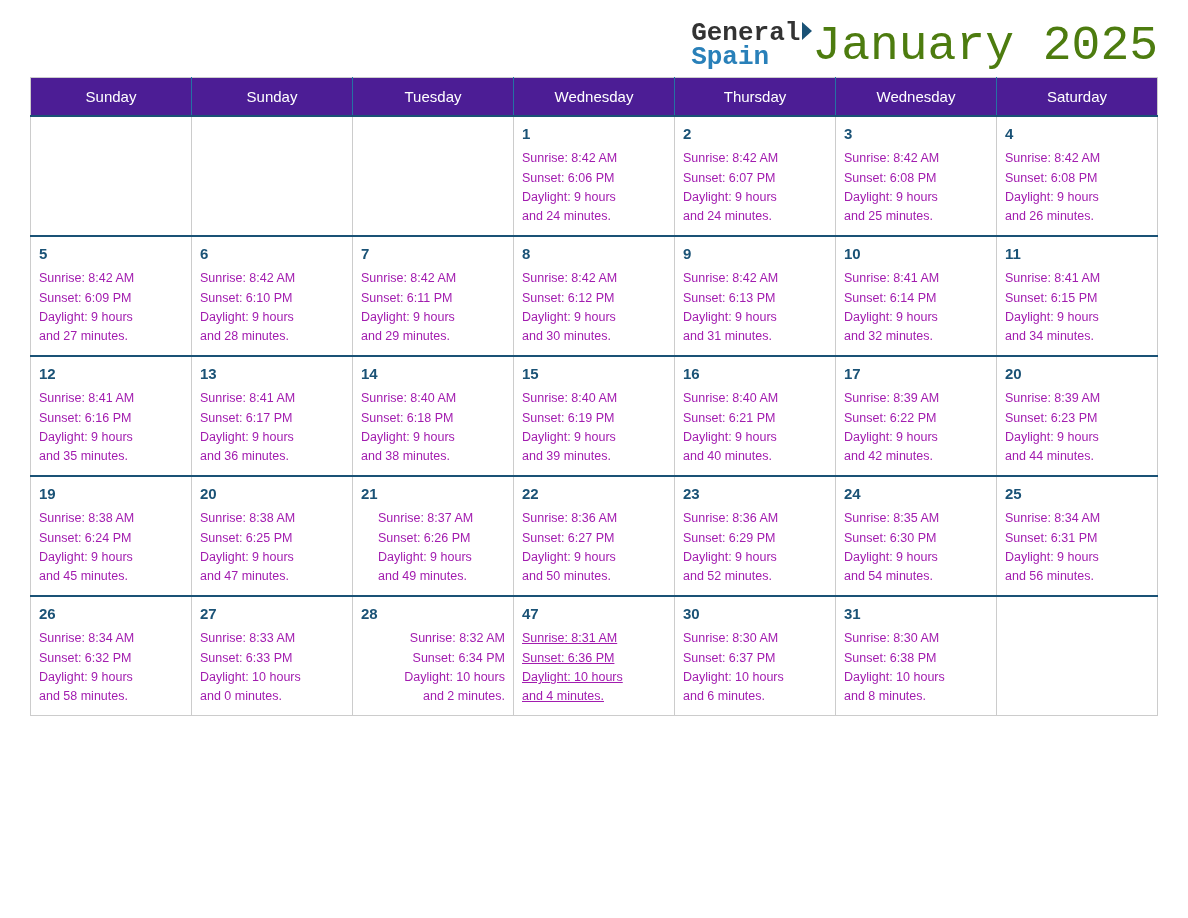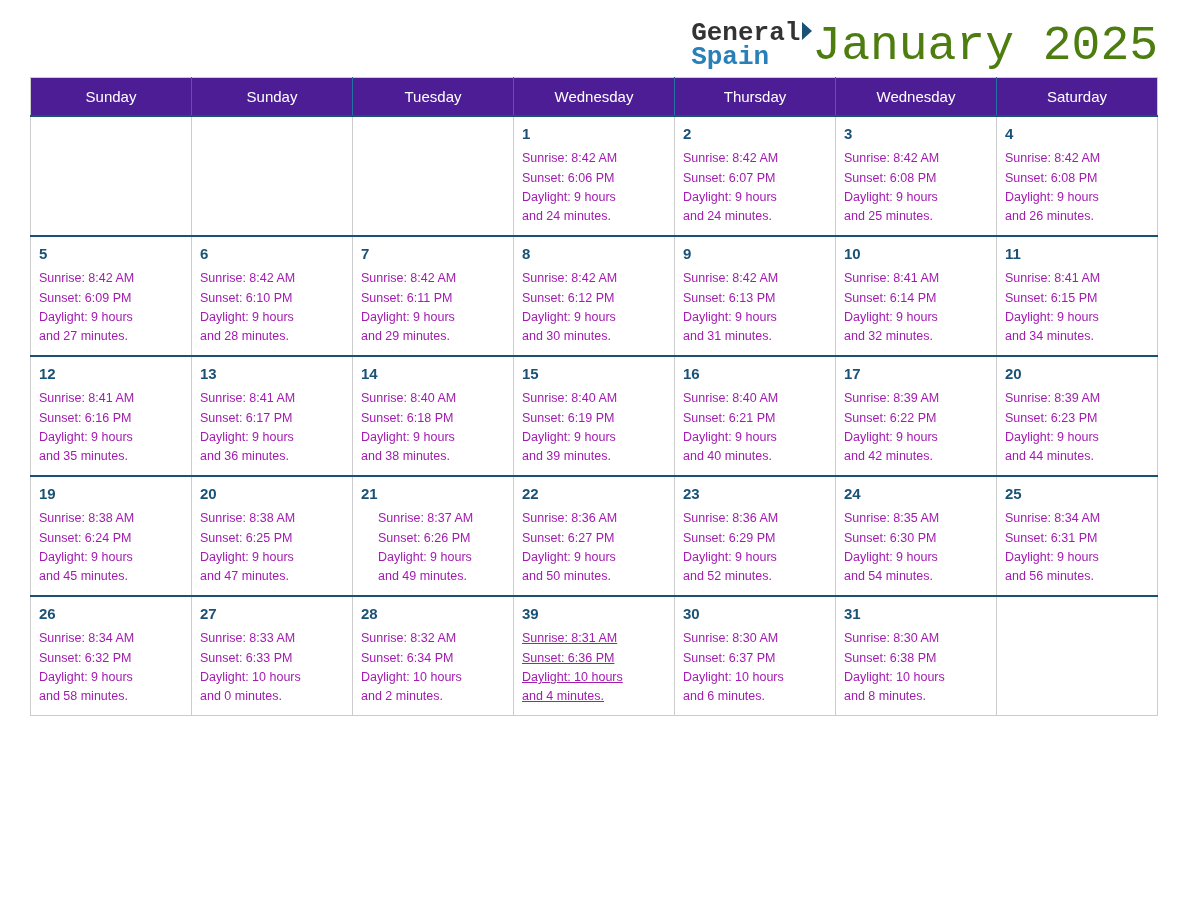--- a/index.html
+++ b/index.html
@@ -334,27 +334,27 @@
         </td>
         <td>
           <span class="day-number">27</span>
           <div class="day-info" style="white-space: pre-line;">Sunrise: 8:33 AM
 Sunset: 6:33 PM
 Daylight: 10 hours
 and 0 minutes.</div>
         </td>
         <td>
           <span class="day-number">28</span>
-          <div class="day-info" style="white-space: pre-line;">Sunrise: 8:32 AM
+          <div class="day-info" style="white-space: pre-line; text-align: right;">Sunrise: 8:32 AM
 Sunset: 6:34 PM
 Daylight: 10 hours
 and 2 minutes.</div>
         </td>
         <td>
-          <span class="day-number">39</span>
+          <span class="day-number">47</span>
           <div class="day-info" style="white-space: pre-line; text-decoration: underline;">Sunrise: 8:31 AM
 Sunset: 6:36 PM
 Daylight: 10 hours
 and 4 minutes.</div>
         </td>
         <td>
           <span class="day-number">30</span>
           <div class="day-info" style="white-space: pre-line;">Sunrise: 8:30 AM
 Sunset: 6:37 PM
 Daylight: 10 hours

